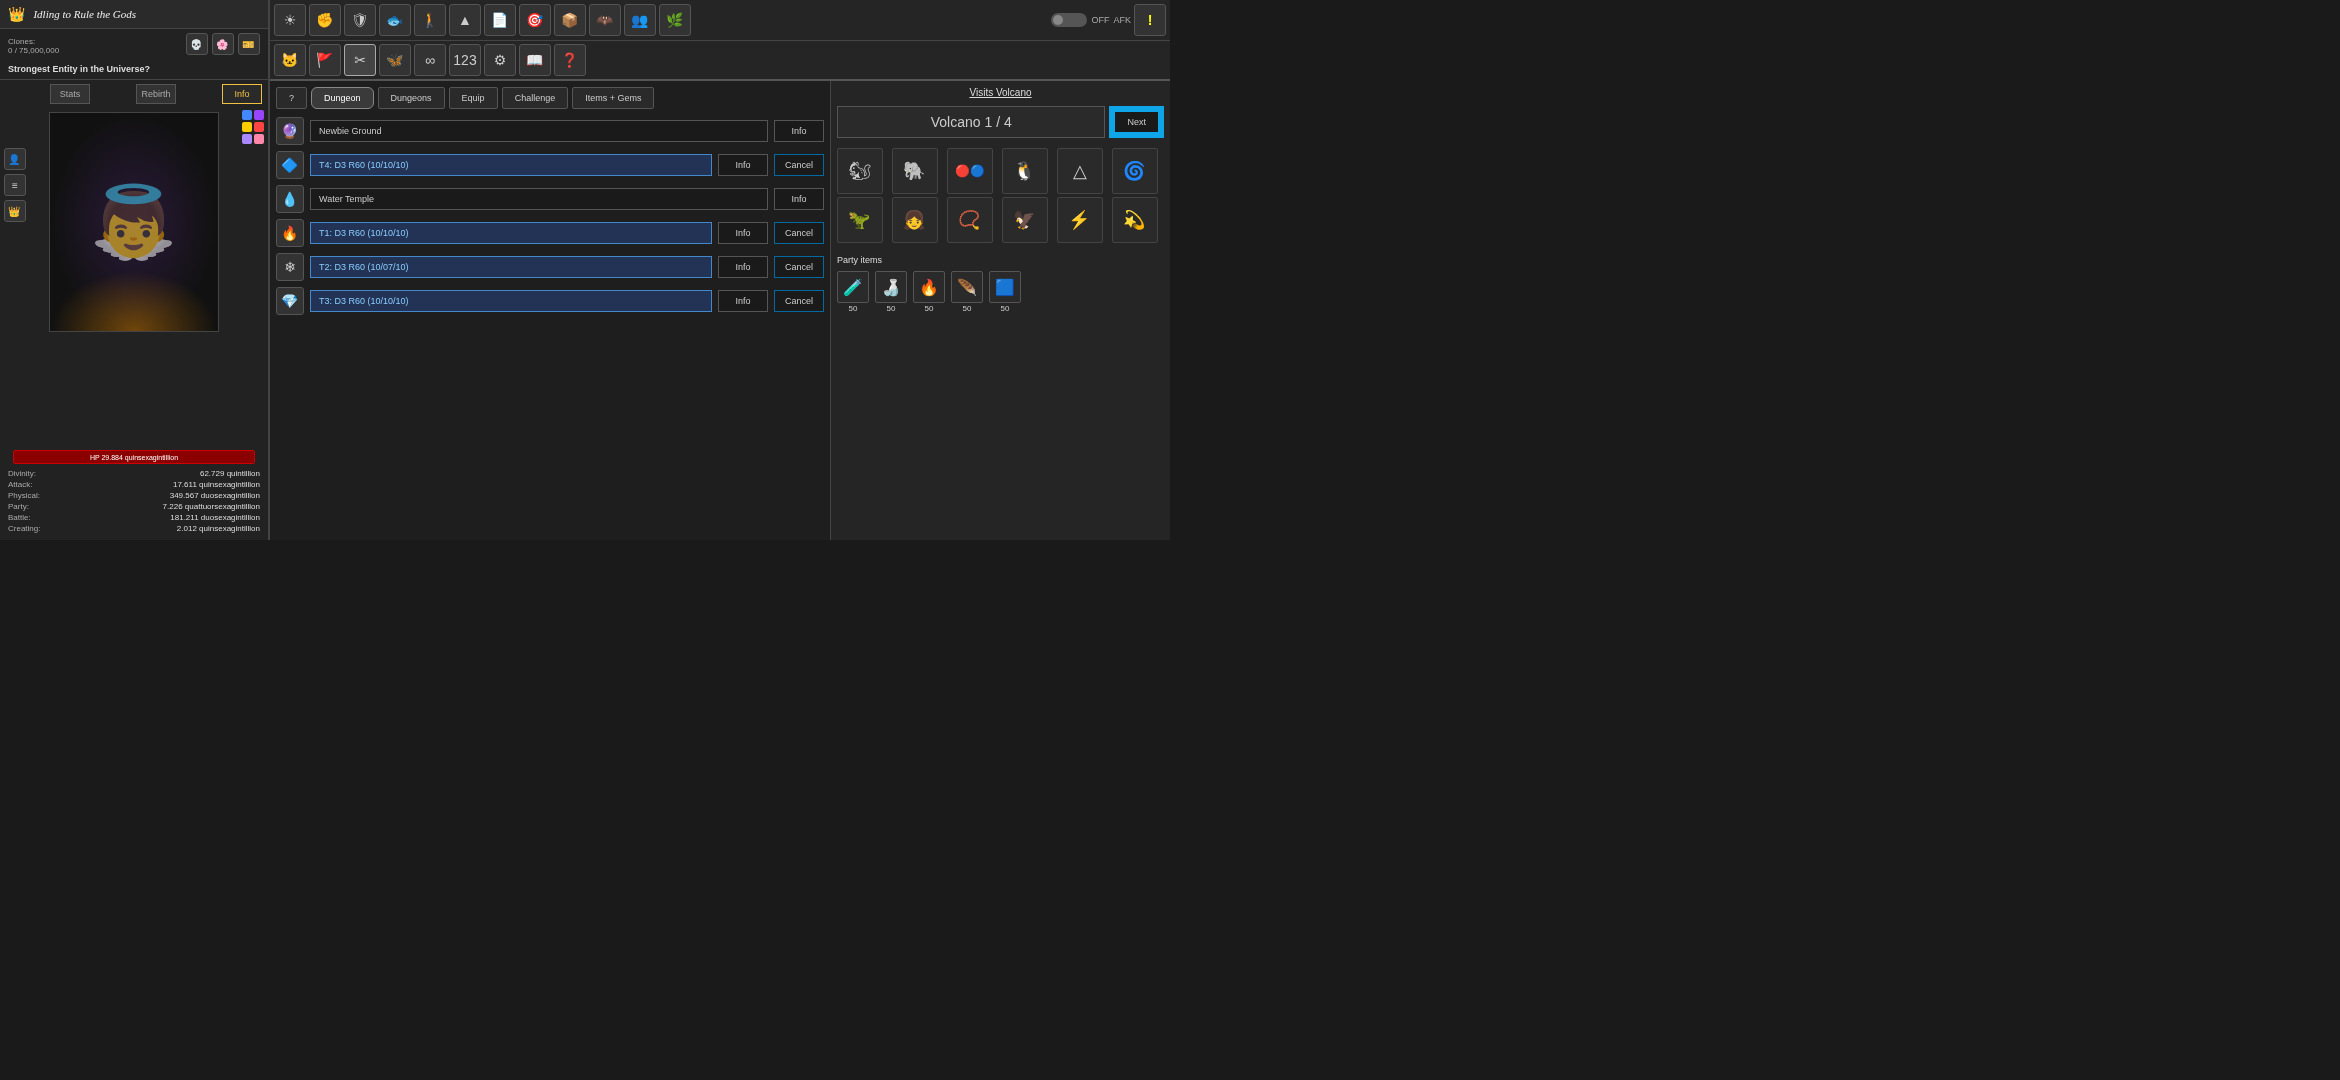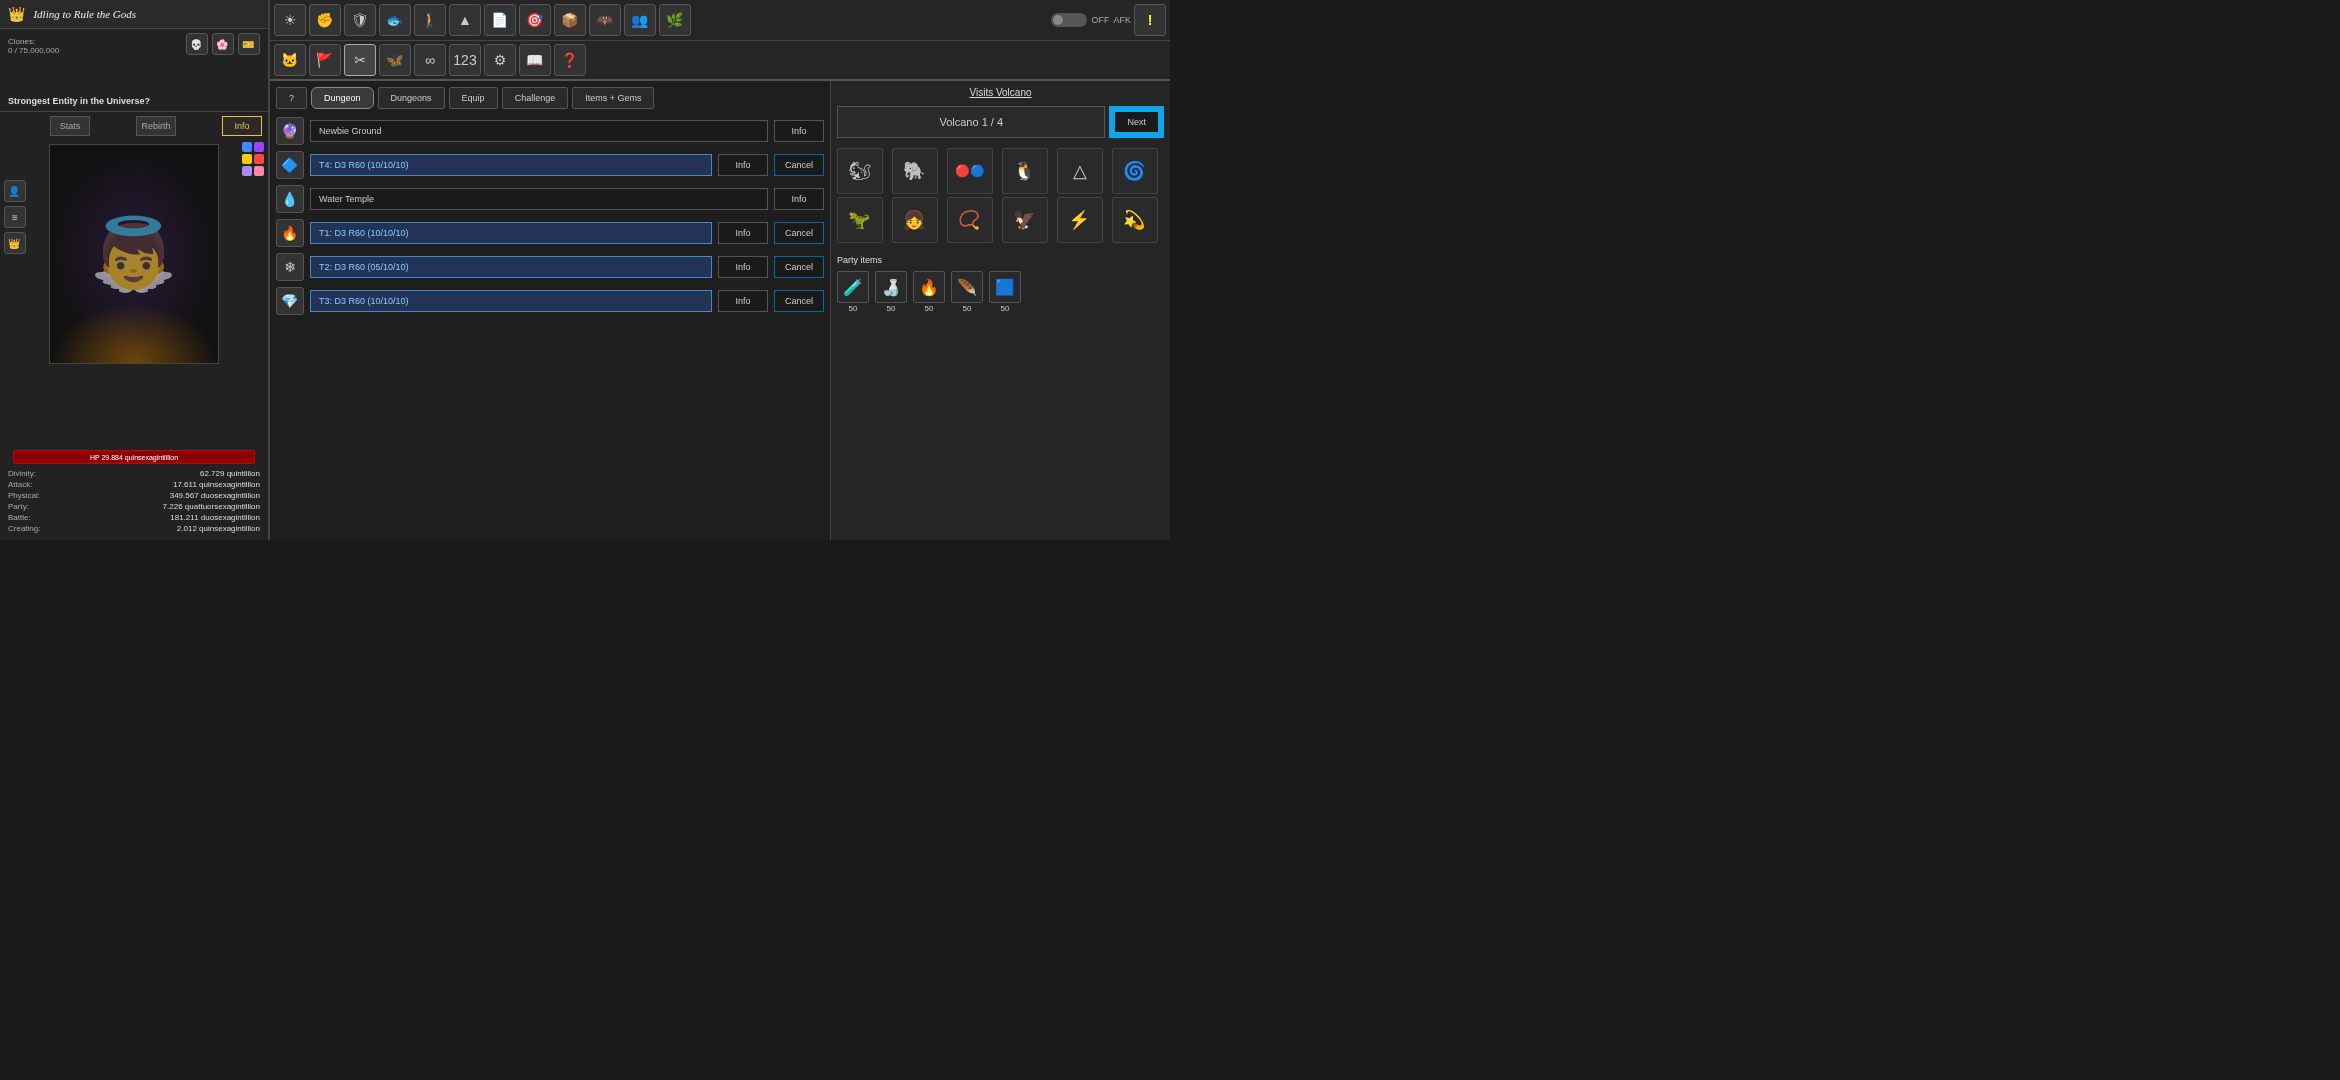--- a/index.html
+++ b/index.html
@@ -57,21 +57,20 @@
       border-radius: 3px;
       display: flex; align-items: center; justify-content: center;
       font-size: 10px;
     }
     .entity-title {
       padding: 5px 8px;
       font-weight: bold;
       font-size: 9px;
       color: #ddd;
       border-bottom: 1px solid #444;
-      margin-top: 32px;
     }
     .tab-bar {
       display: flex;
       gap: 2px;
       padding: 4px 6px;
     }
     .tab-btn {
       flex: 1;
       padding: 4px 0;
       background: #333;
@@ -334,21 +333,21 @@
       display: flex;
       gap: 4px;
       margin-bottom: 6px;
     }
     .volcano-btn {
       flex: 1;
       padding: 5px;
       background: #2a2a2a;
       border: 1px solid #555;
       color: #ccc;
-      font-size: 11px;
+      font-size: 14px;
       cursor: pointer;
       text-align: center;
     }
     .volcano-next-btn {
       padding: 5px 12px;
       background: #1a1a1a;
       border: 6px solid #0ea5e9;
       color: #ccc;
       font-size: 9px;
       cursor: pointer;
@@ -550,21 +549,21 @@
 
         <div class="dungeon-row">
           <div class="dungeon-monster-icon">🔥</div>
           <button class="dungeon-name-btn active-dungeon">T1: D3 R60 (10/10/10)</button>
           <button class="info-btn">Info</button>
           <button class="cancel-btn">Cancel</button>
         </div>
 
         <div class="dungeon-row">
           <div class="dungeon-monster-icon">❄</div>
-          <button class="dungeon-name-btn active-dungeon">T2: D3 R60 (05/10/10)</button>
+          <button class="dungeon-name-btn active-dungeon">T2: D3 R60 (10/07/10)</button>
           <button class="info-btn">Info</button>
           <button class="cancel-btn">Cancel</button>
         </div>
 
         <div class="dungeon-row">
           <div class="dungeon-monster-icon">💎</div>
           <button class="dungeon-name-btn active-dungeon">T3: D3 R60 (10/10/10)</button>
           <button class="info-btn">Info</button>
           <button class="cancel-btn">Cancel</button>
         </div>

